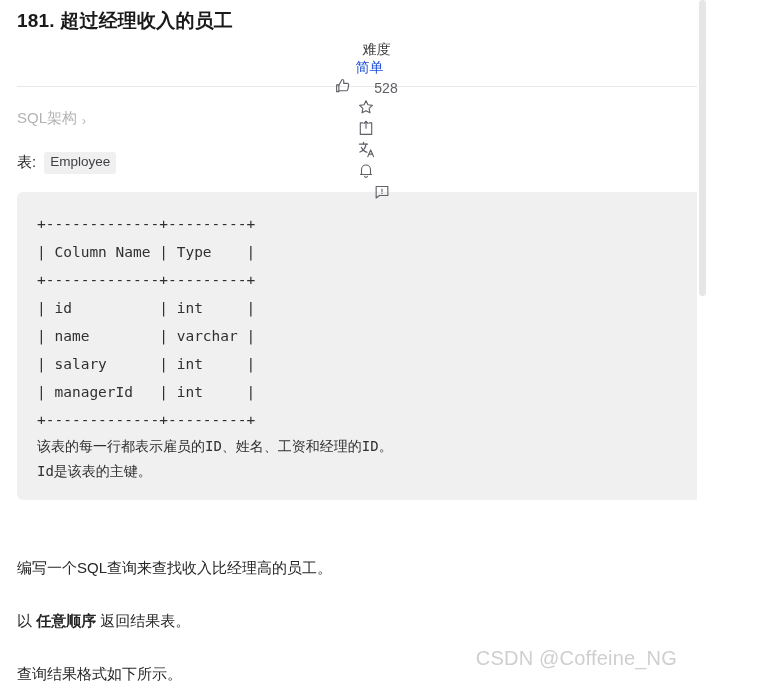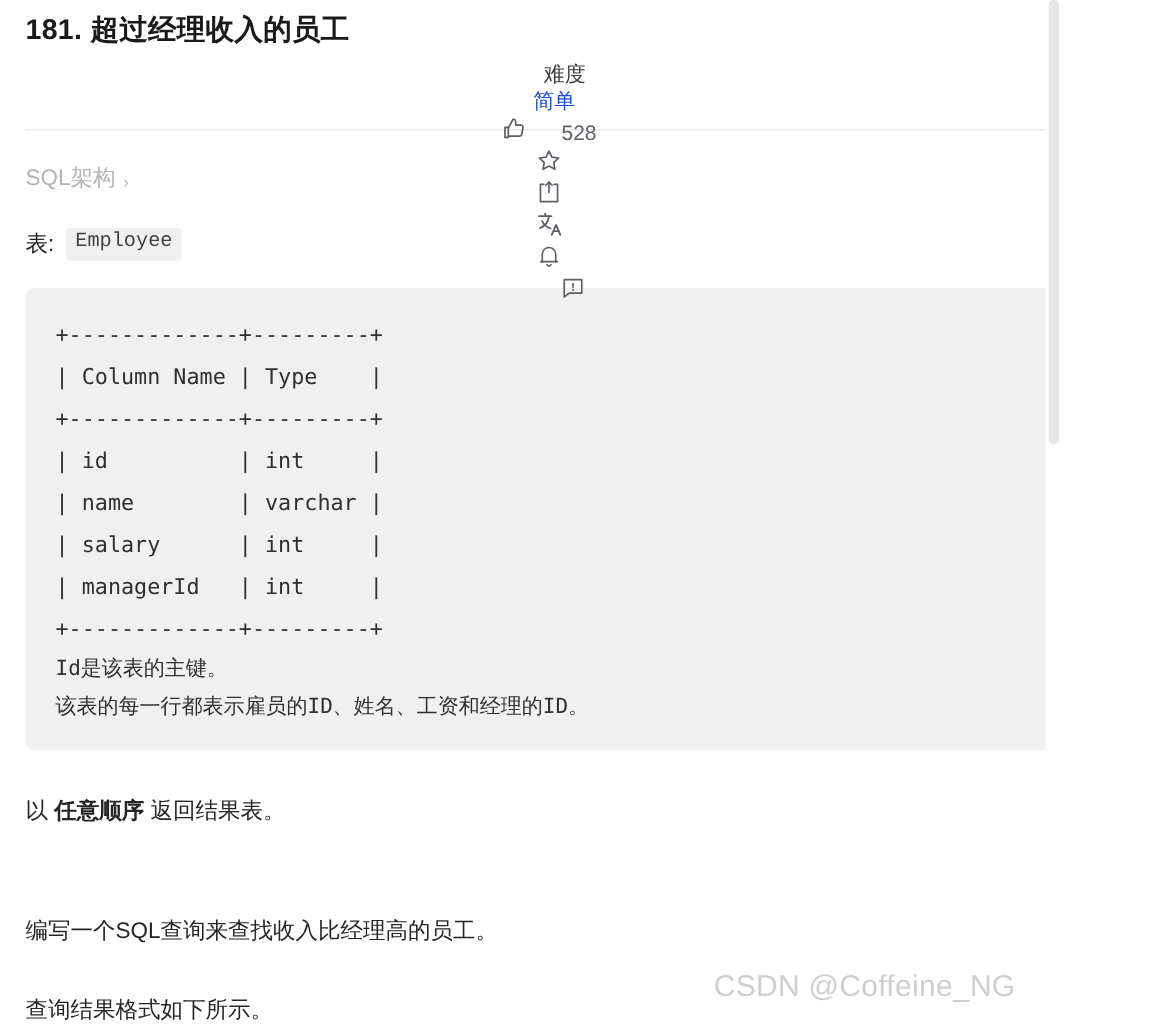--- a/index.html
+++ b/index.html
@@ -105,21 +105,21 @@
     color: #262626;
     display: flex;
     align-items: center;
   }
   .code-badge {
     display: inline-block;
     background: #f0f0f0;
     border-radius: 3px;
     padding: 3px 6px 4px 6px;
     margin-left: 8px;
-    font-family: Liberation Mono, monospace;
+    font-family: Liberation Sans, sans-serif;
     font-size: 13.5px;
     color: #3f3f46;
     line-height: 1.1;
   }
 
   
   .code-block {
     margin-top: 18px;
     margin-right: 16px;
     background: #f0f0f0;
@@ -277,30 +277,30 @@
     
     <div class="code-block">
       <pre>+-------------+---------+
 | Column Name | Type    |
 +-------------+---------+
 | id          | int     |
 | name        | varchar |
 | salary      | int     |
 | managerId   | int     |
 +-------------+---------+</pre>
+      <p class="code-note">该表的每一行都表示雇员的ID、姓名、工资和经理的ID。</p>
       <p class="code-note">Id是该表的主键。</p>
-      <p class="code-note">该表的每一行都表示雇员的ID、姓名、工资和经理的ID。</p>
-    </div>
-
-    
+    </div>
+
+    
+    <div class="para first">编写一个SQL查询来查找收入比经理高的员工。</div>
+
     <div class="para">
       <span>以 </span><b>任意顺序</b><span> 返回结果表。</span>
     </div>
-
-    <div class="para first">编写一个SQL查询来查找收入比经理高的员工。</div>
 
     <div class="para">查询结果格式如下所示。</div>
 
   </div>
 
   <div class="watermark">CSDN @Coffeine_NG</div>
 
   <div class="scrollbar-track">
     <div class="scrollbar-thumb"></div>
   </div>

